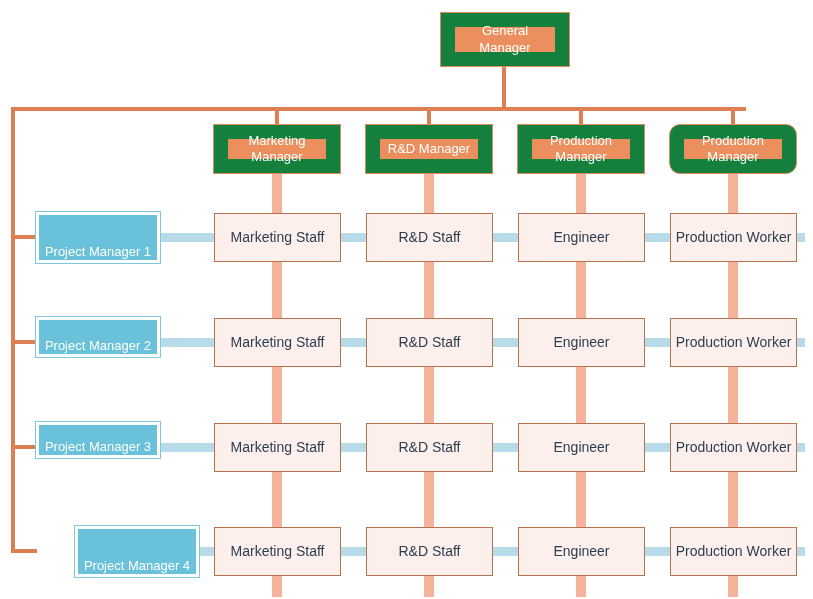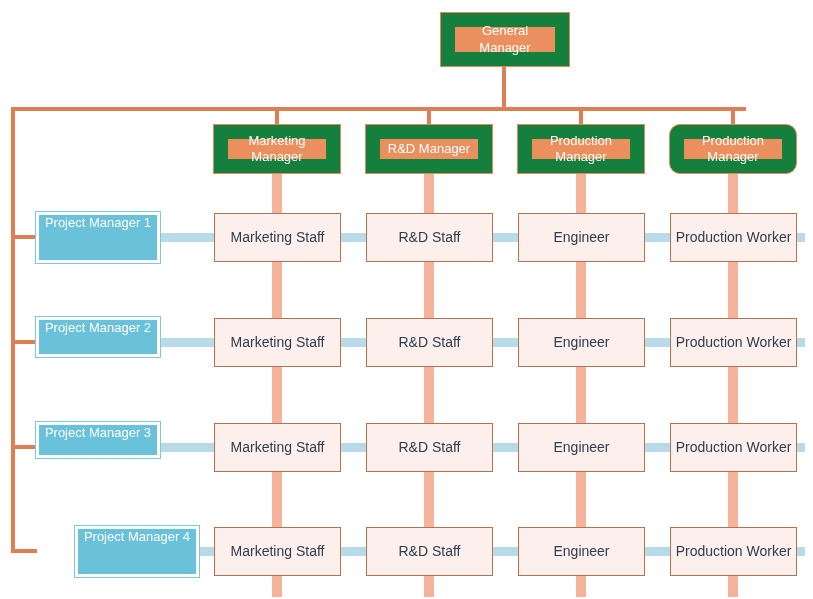--- a/index.html
+++ b/index.html
@@ -73,21 +73,21 @@
     border: 1px solid #7ec8dd;
     padding: 3px;
     color: #ffffff;
     font-size: 13px;
   }
   .node-pm .fill {
     background: #69c1da;
     width: 100%;
     height: 100%;
     display: flex;
-    align-items: flex-start;
+    align-items: flex-end;
     justify-content: center;
     text-align: center;
   }
 
   
   .node-staff {
     background: #fdf0ec;
     border: 1px solid #b5724c;
     color: #2b3d4f;
     font-size: 14px;

